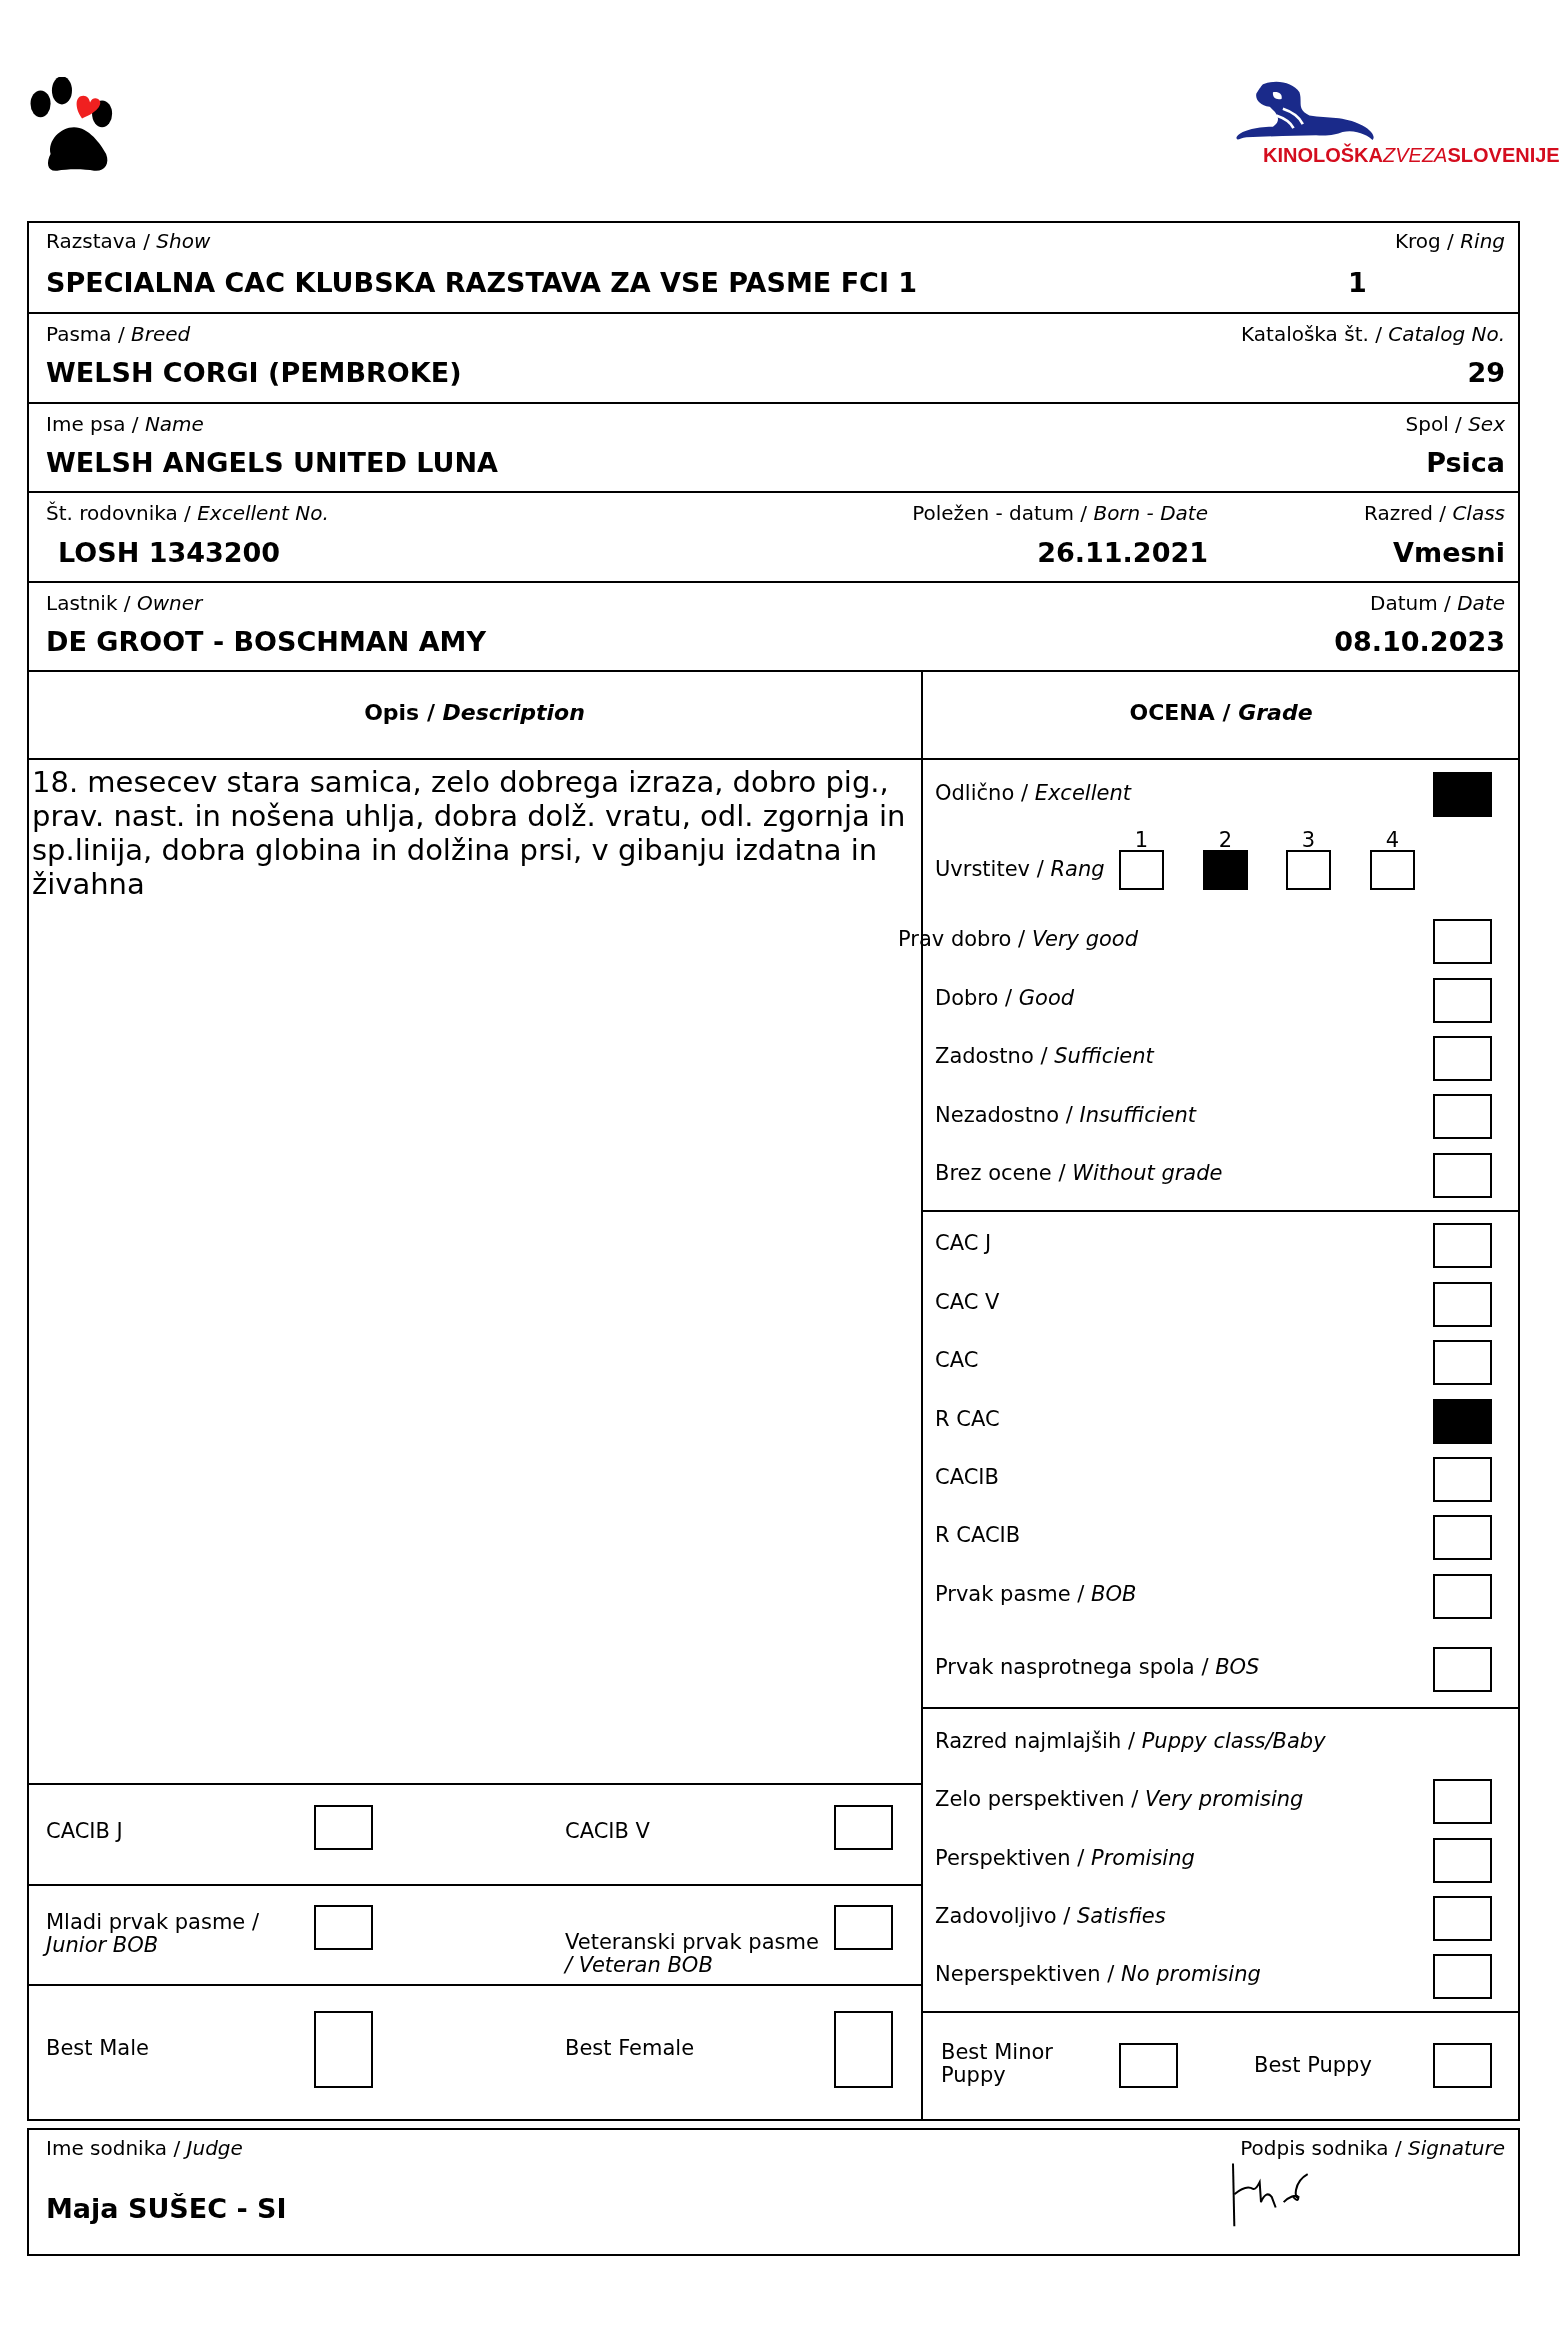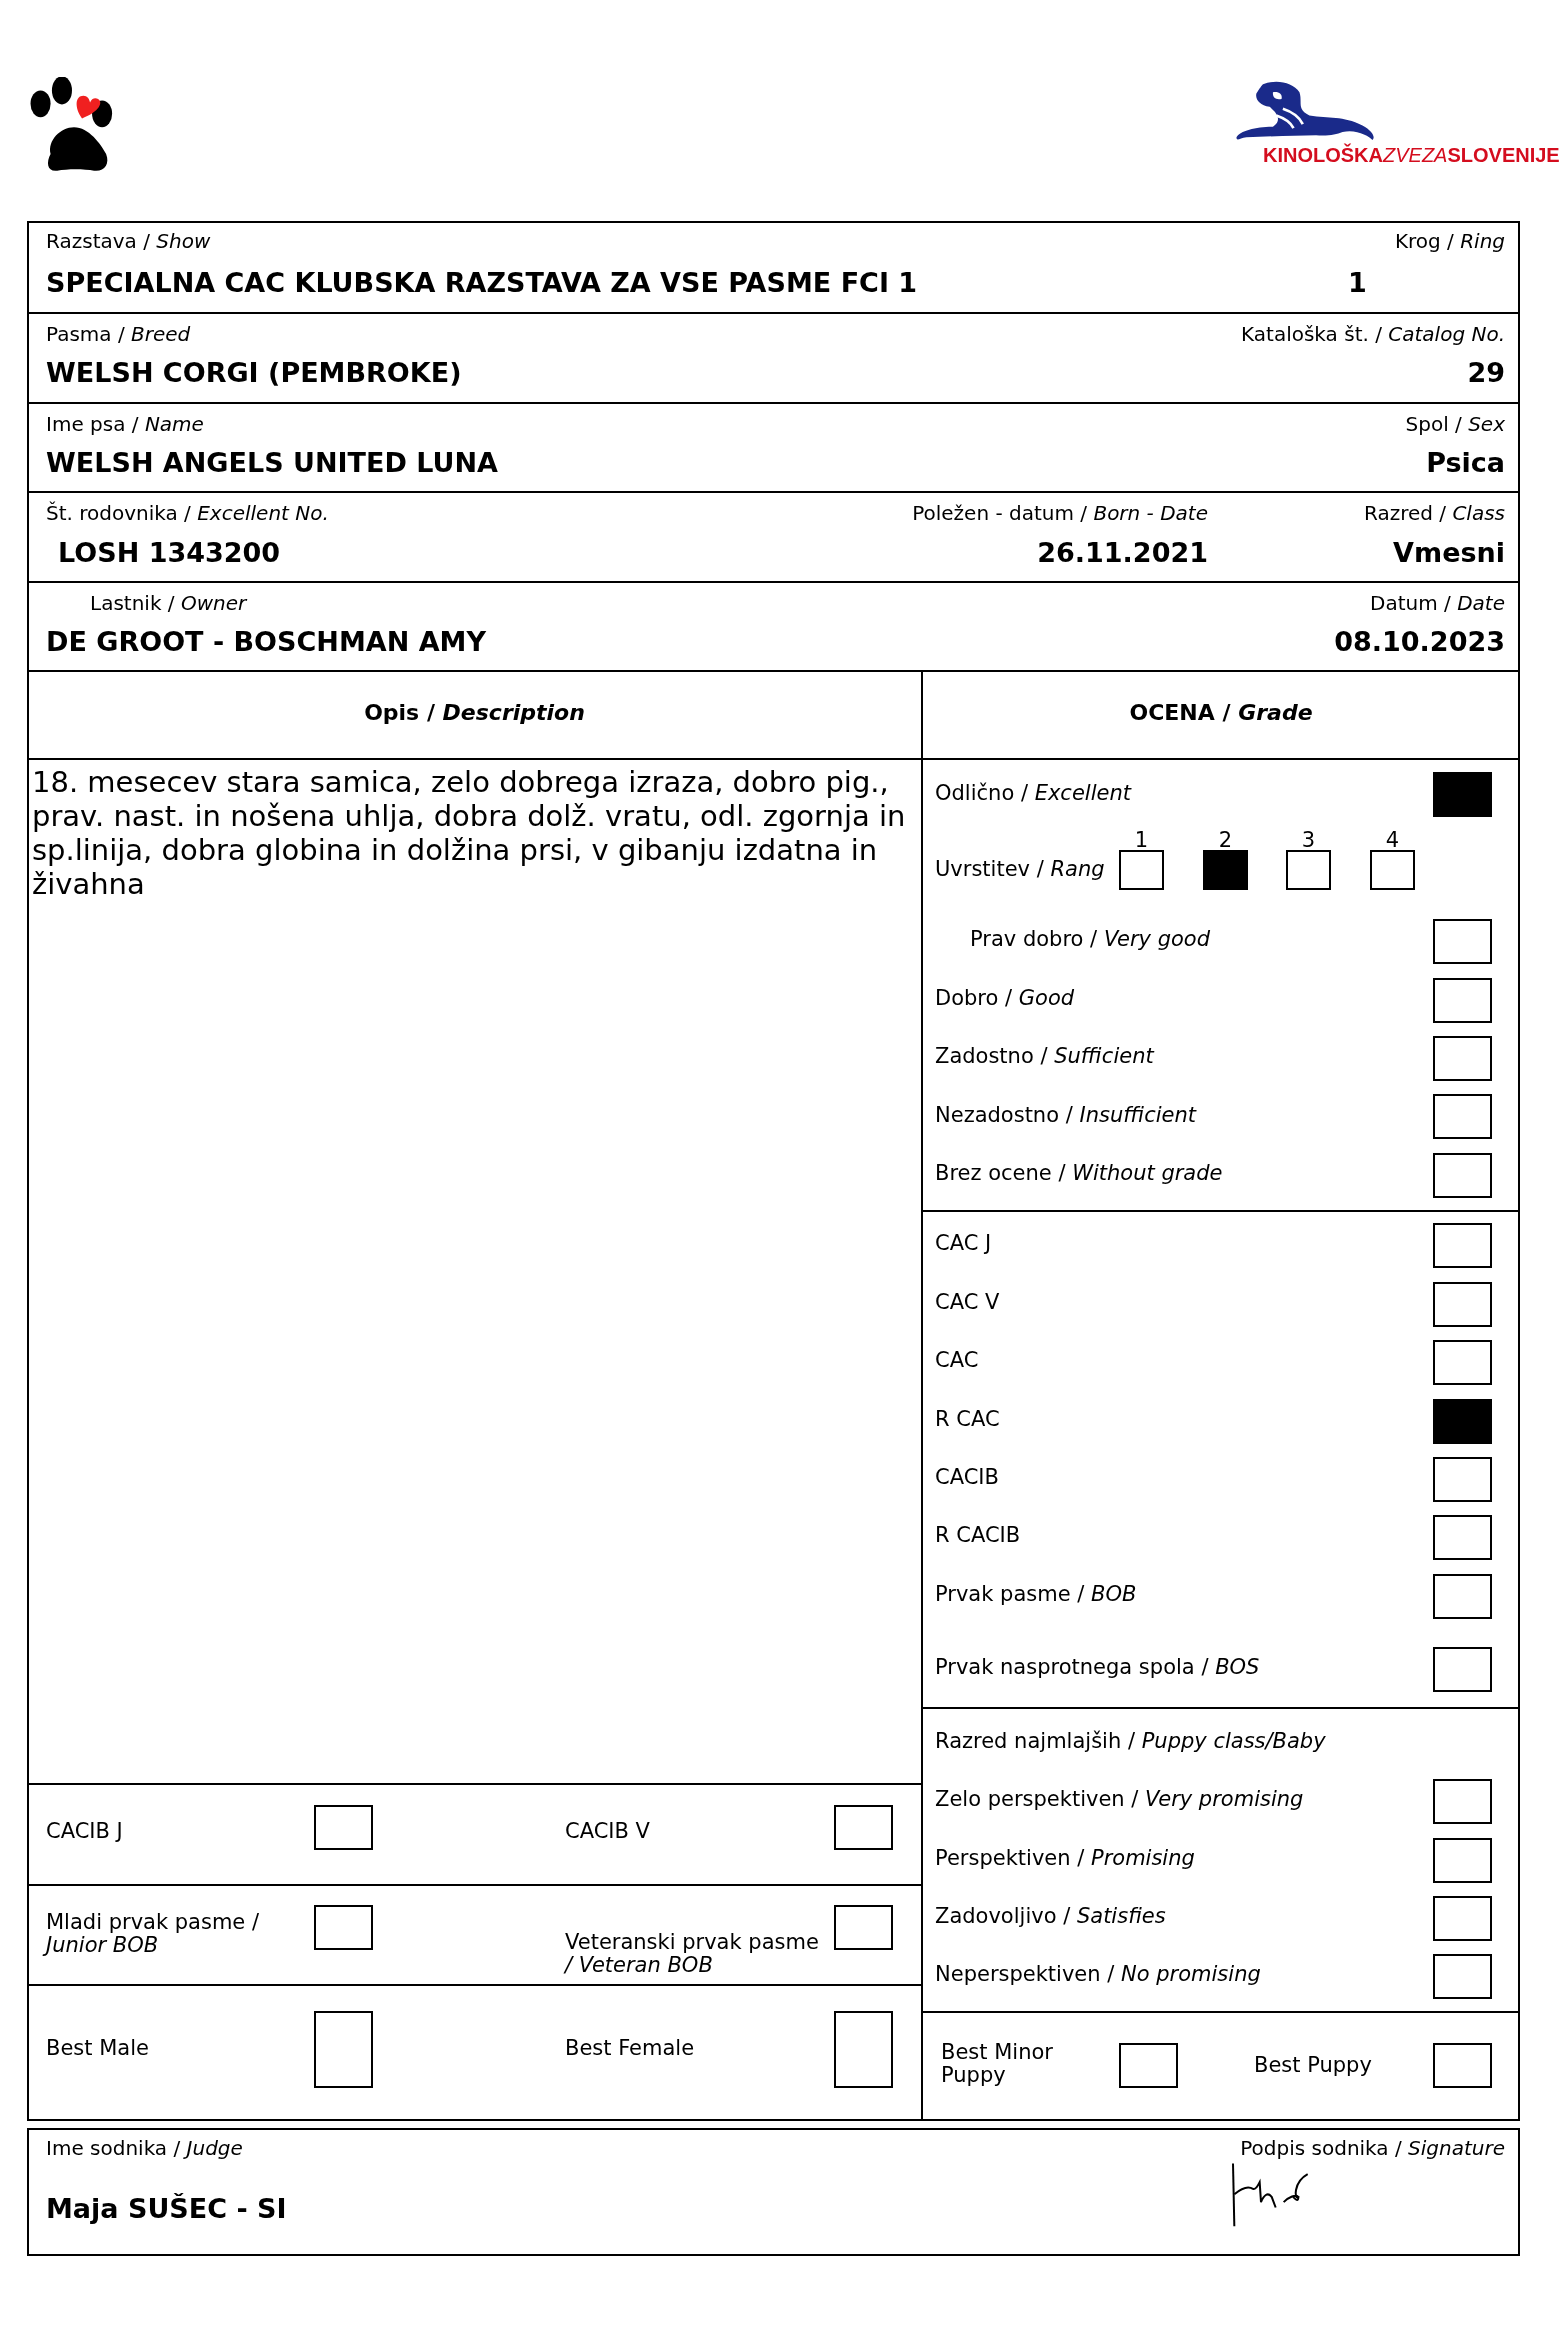--- a/index.html
+++ b/index.html
@@ -67,21 +67,21 @@
 <div class="lbl" style="right:57px;top:414px;"><span>Spol</span><span> / </span><i>Sex</i></div>
 <div class="val" style="right:57px;top:449px;">Psica</div>
 
 <div class="lbl" style="left:46px;top:503px;"><span>Št. rodovnika</span><span> / </span><i>Excellent No.</i></div>
 <div class="val" style="left:58px;top:539px;">LOSH 1343200</div>
 <div class="lbl" style="right:354px;top:503px;"><span>Poležen - datum</span><span> / </span><i>Born - Date</i></div>
 <div class="val" style="right:354px;top:539px;">26.11.2021</div>
 <div class="lbl" style="right:57px;top:503px;"><span>Razred</span><span> / </span><i>Class</i></div>
 <div class="val" style="right:57px;top:539px;">Vmesni</div>
 
-<div class="lbl" style="left:46px;top:593px;margin-left:44px;"><span>Lastnik</span><span> / </span><i>Owner</i></div>
+<div class="lbl" style="left:46px;top:593px;"><span>Lastnik</span><span> / </span><i>Owner</i></div>
 <div class="val" style="left:46px;top:628px;">DE GROOT - BOSCHMAN AMY</div>
 <div class="lbl" style="right:57px;top:593px;"><span>Datum</span><span> / </span><i>Date</i></div>
 <div class="val" style="right:57px;top:628px;">08.10.2023</div>
 
 <div class="head" style="left:27px;width:895px;top:702px;text-align:center;"><span>Opis</span><span> / </span><i>Description</i></div>
 <div class="head" style="left:922px;width:598px;top:702px;text-align:center;"><span>OCENA</span><span> / </span><i>Grade</i></div>
 
 <div class="desc" style="left:32px;top:765px;width:879px;">18. mesecev stara samica, zelo dobrega izraza, dobro pig., prav. nast. in nošena uhlja, dobra dolž. vratu, odl. zgornja in sp.linija, dobra globina in dolžina prsi, v gibanju izdatna in živahna</div>
 
 <div class="hline" style="left:27px;width:895px;top:1783px;"></div>
@@ -118,21 +118,21 @@
     <div class="box" style="left: 1119px; top: 850px; width: 45px; height: 40px;"></div>
     <div class="glabel" style="left: 1203px; width: 45px; text-align: center; top: 830px;">2</div>
     <div class="box checked" style="left: 1203px; top: 850px; width: 45px; height: 40px;"></div>
     <div class="glabel" style="left: 1286px; width: 45px; text-align: center; top: 830px;">3</div>
     <div class="box" style="left: 1286px; top: 850px; width: 45px; height: 40px;"></div>
     <div class="glabel" style="left: 1370px; width: 45px; text-align: center; top: 830px;">4</div>
     <div class="box" style="left: 1370px; top: 850px; width: 45px; height: 40px;"></div>
   </div>
 
 <div id="grade-items">
-    <div class="glabel" style="left: 970px; top: 929px;"><span>Prav dobro</span><span> / </span><i>Very good</i></div>
+    <div class="glabel" style="left: 898px; top: 929px;"><span>Prav dobro</span><span> / </span><i>Very good</i></div>
     <div class="box" style="left: 1433px; top: 919px; width: 59px; height: 45px;"></div>
     <div class="glabel" style="left: 935px; top: 988px;"><span>Dobro</span><span> / </span><i>Good</i></div>
     <div class="box" style="left: 1433px; top: 978px; width: 59px; height: 45px;"></div>
     <div class="glabel" style="left: 935px; top: 1046px;"><span>Zadostno</span><span> / </span><i>Sufficient</i></div>
     <div class="box" style="left: 1433px; top: 1036px; width: 59px; height: 45px;"></div>
     <div class="glabel" style="left: 935px; top: 1105px;"><span>Nezadostno</span><span> / </span><i>Insufficient</i></div>
     <div class="box" style="left: 1433px; top: 1094px; width: 59px; height: 45px;"></div>
     <div class="glabel" style="left: 935px; top: 1163px;"><span>Brez ocene</span><span> / </span><i>Without grade</i></div>
     <div class="box" style="left: 1433px; top: 1153px; width: 59px; height: 45px;"></div>
   </div>

